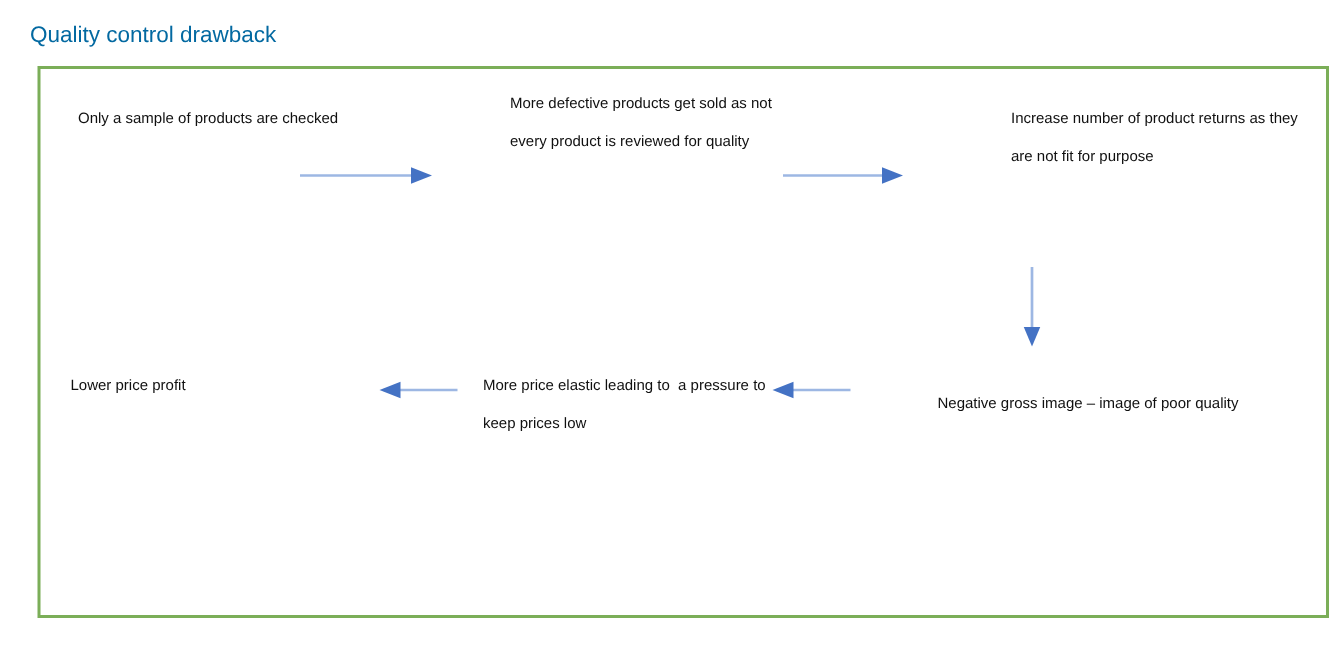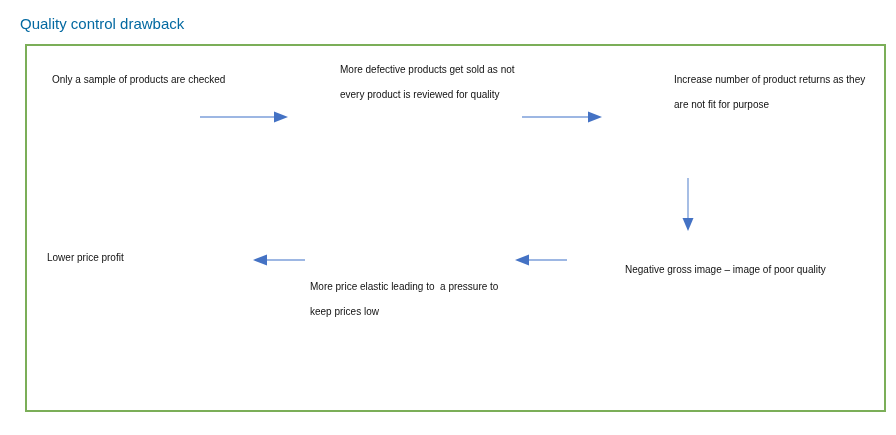--- a/index.html
+++ b/index.html
@@ -43,21 +43,21 @@
     line-height: 25px;
     color: #101010;
     white-space: pre-wrap;
   }
 
   
   #node-sample        { left: 52px;  top: 67px;  width: 180px; }
   #node-defective     { left: 340px; top: 57px;  width: 200px; }
   #node-returns       { left: 674px; top: 67px;  width: 200px; }
   #node-negative      { left: 625px; top: 257px; width: 215px; }
-  #node-elastic       { left: 310px; top: 245px; width: 210px; margin-top: 29px; }
+  #node-elastic       { left: 322px; top: 245px; width: 210px; }
   #node-profit        { left: 47px;  top: 245px; width: 190px; }
 
   
   .arrow {
     position: absolute;
   }
   .arrow svg { display: block; overflow: visible; }
 
   #arrow-sample-to-defective  { left: 200px; top: 110px; }
   #arrow-defective-to-returns { left: 522px; top: 110px; }

